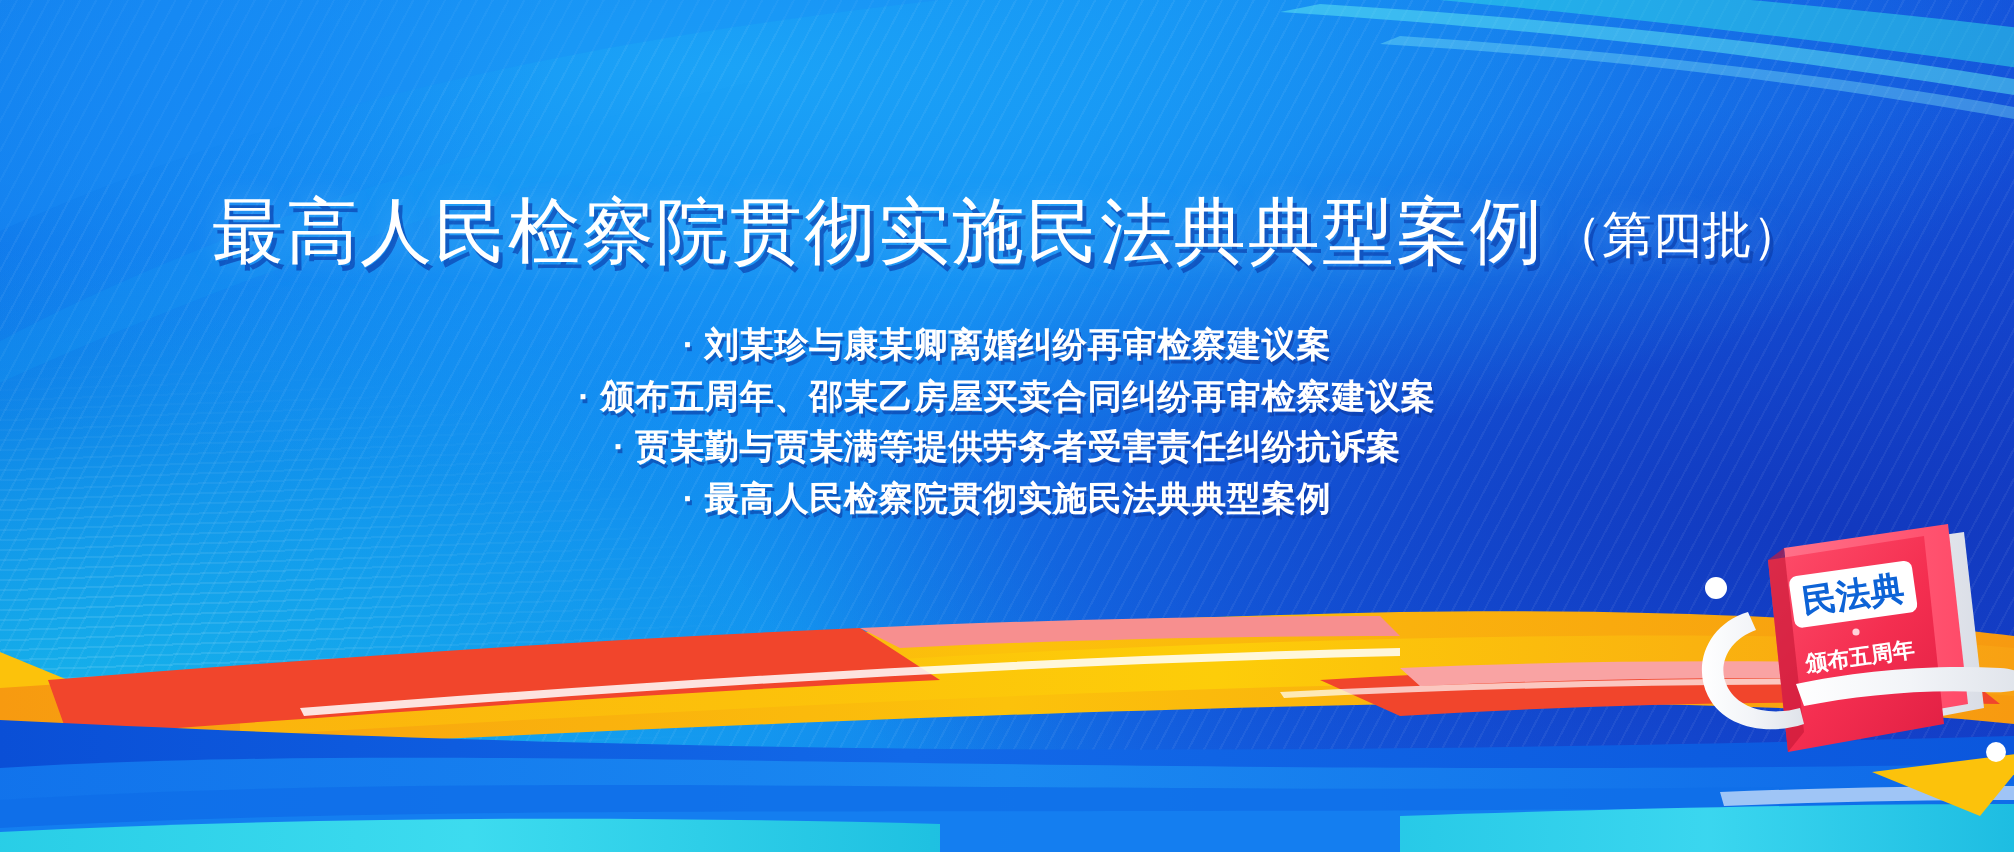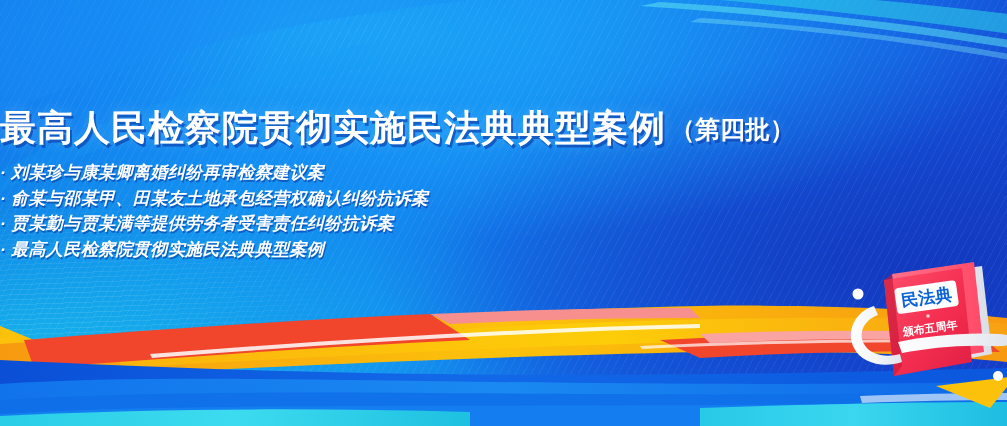--- a/index.html
+++ b/index.html
@@ -44,33 +44,33 @@
     position:absolute;left:-160px;top:-130px;width:520px;height:360px;
     background:radial-gradient(closest-side, rgba(20,130,245,.55), rgba(20,130,245,0) 70%);
     transform:rotate(-18deg);pointer-events:none;
   }
   .swoosh{position:absolute;pointer-events:none;}
 
   
   .content{position:absolute;inset:0;}
   #title{
     position:absolute;left:0;right:0;top:92px;
+    text-align:center;
     color:#ffffff;
-    font-size:36px;font-weight:bold;
+    font-size:36px;font-weight:normal;
     letter-spacing:1px;
     white-space:nowrap;
     text-shadow:2px 3px 0 rgba(9,60,170,.65), 0 0 14px rgba(120,200,255,.45);
-    margin-top:12px;
   }
   #title .sub{font-size:25px;letter-spacing:0;margin-left:4px;vertical-align:2px;}
 
   #case-list{
     position:absolute;left:0;right:0;top:160px;
-    text-align:left;
-    padding:0;margin:0;list-style:none;font-style:italic;
+    text-align:center;
+    padding:0;margin:0;list-style:none;
   }
   #case-list li{
     color:#ffffff;
     font-size:17px;font-weight:bold;
     line-height:25.5px;
     letter-spacing:.4px;
     white-space:nowrap;
     text-shadow:1px 2px 0 rgba(10,55,160,.6);
   }
   #case-list li .dot{margin-right:5px;font-weight:bold;}
@@ -205,18 +205,18 @@
     <circle cx="158" cy="118" r="5" fill="#ffffff"></circle>
   </svg>
 
   <div class="content">
     <div id="title">
       <span>最高人民检察院贯彻实施民法典典型案例</span><span class="sub">（第四批）</span>
     </div>
 
     <ul id="case-list">
       <li><span class="dot">·</span><span>刘某珍与康某卿离婚纠纷再审检察建议案</span></li>
-      <li><span class="dot">·</span><span>俞某与邵某甲、田某友土地承包经营权确认纠纷抗诉案</span></li>
+      <li><span class="dot">·</span><span>颁布五周年、邵某乙房屋买卖合同纠纷再审检察建议案</span></li>
       <li><span class="dot">·</span><span>贾某勤与贾某满等提供劳务者受害责任纠纷抗诉案</span></li>
       <li><span class="dot">·</span><span>最高人民检察院贯彻实施民法典典型案例</span></li>
     </ul>
   </div>
 </div>
 
 </body></html>

